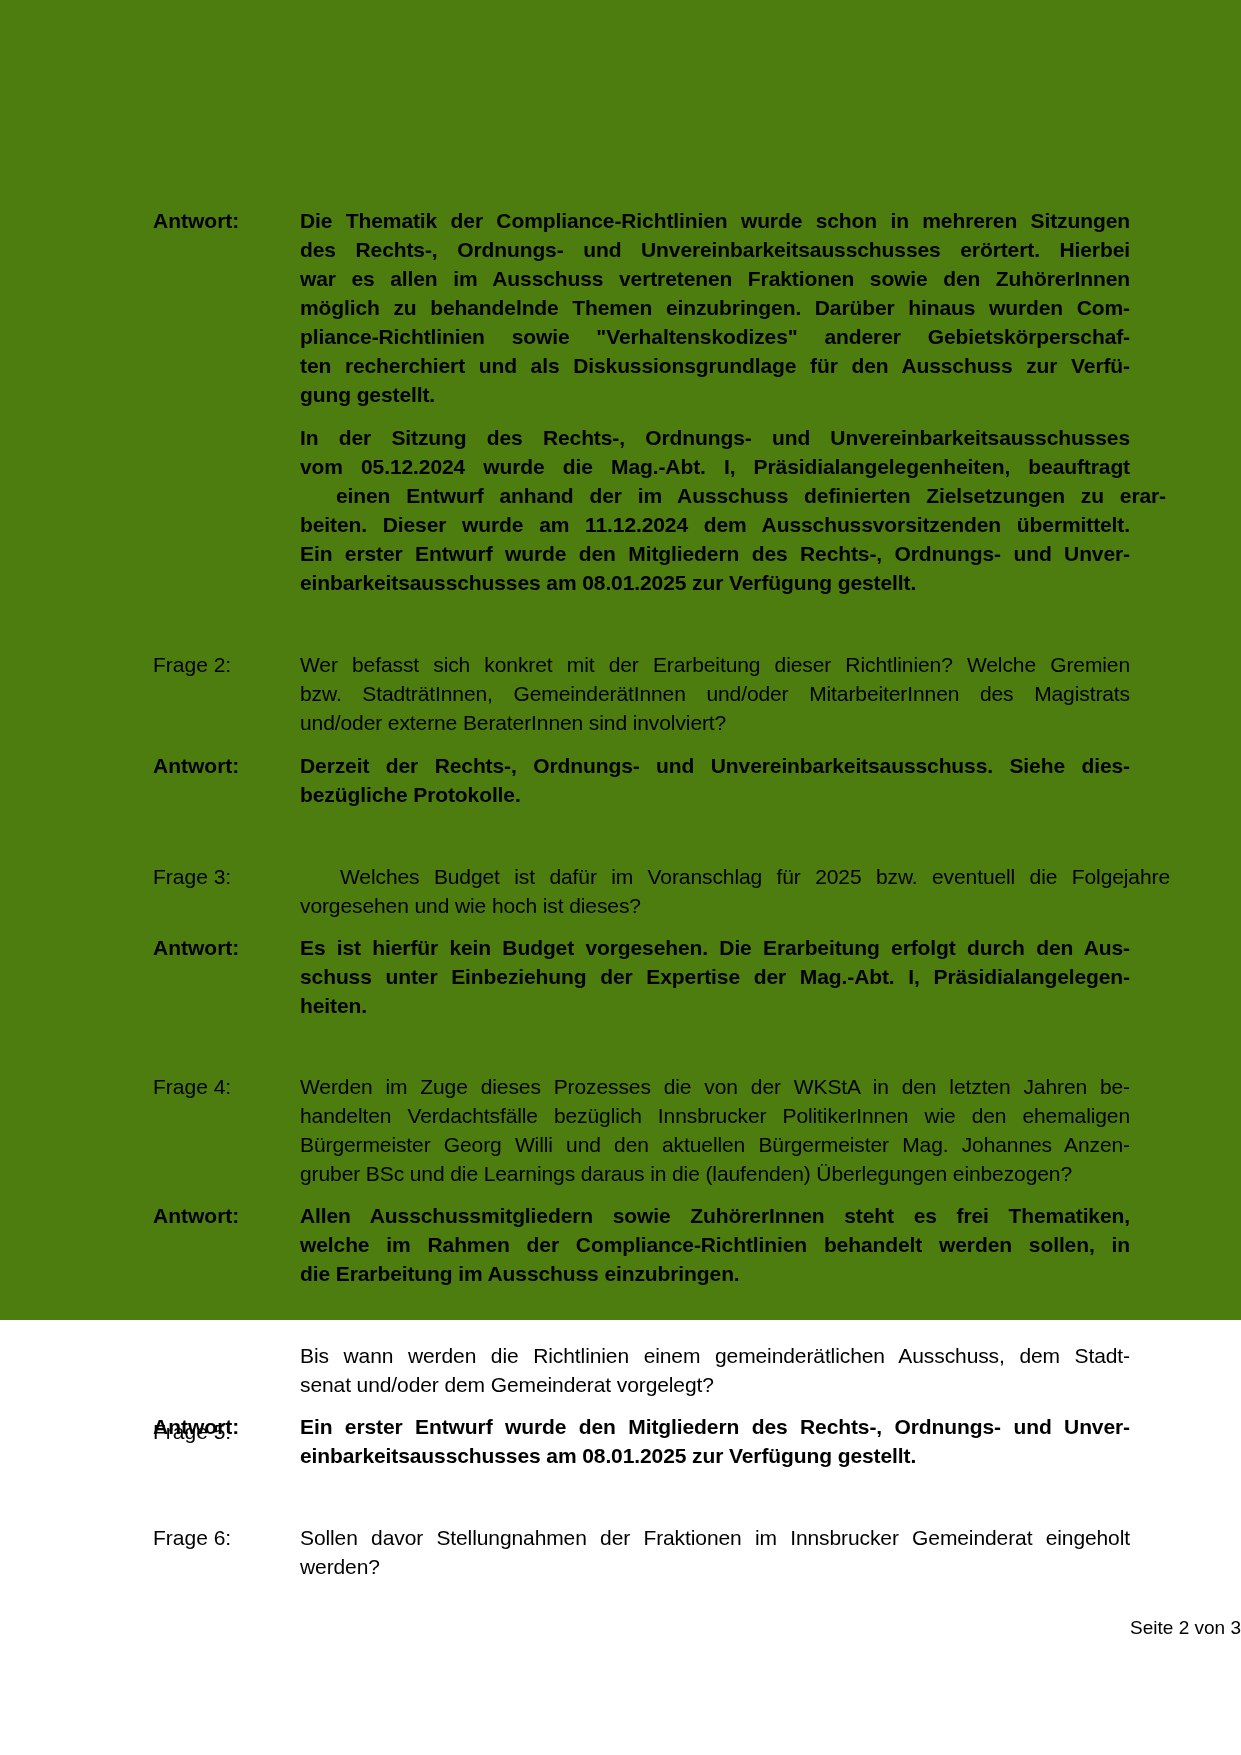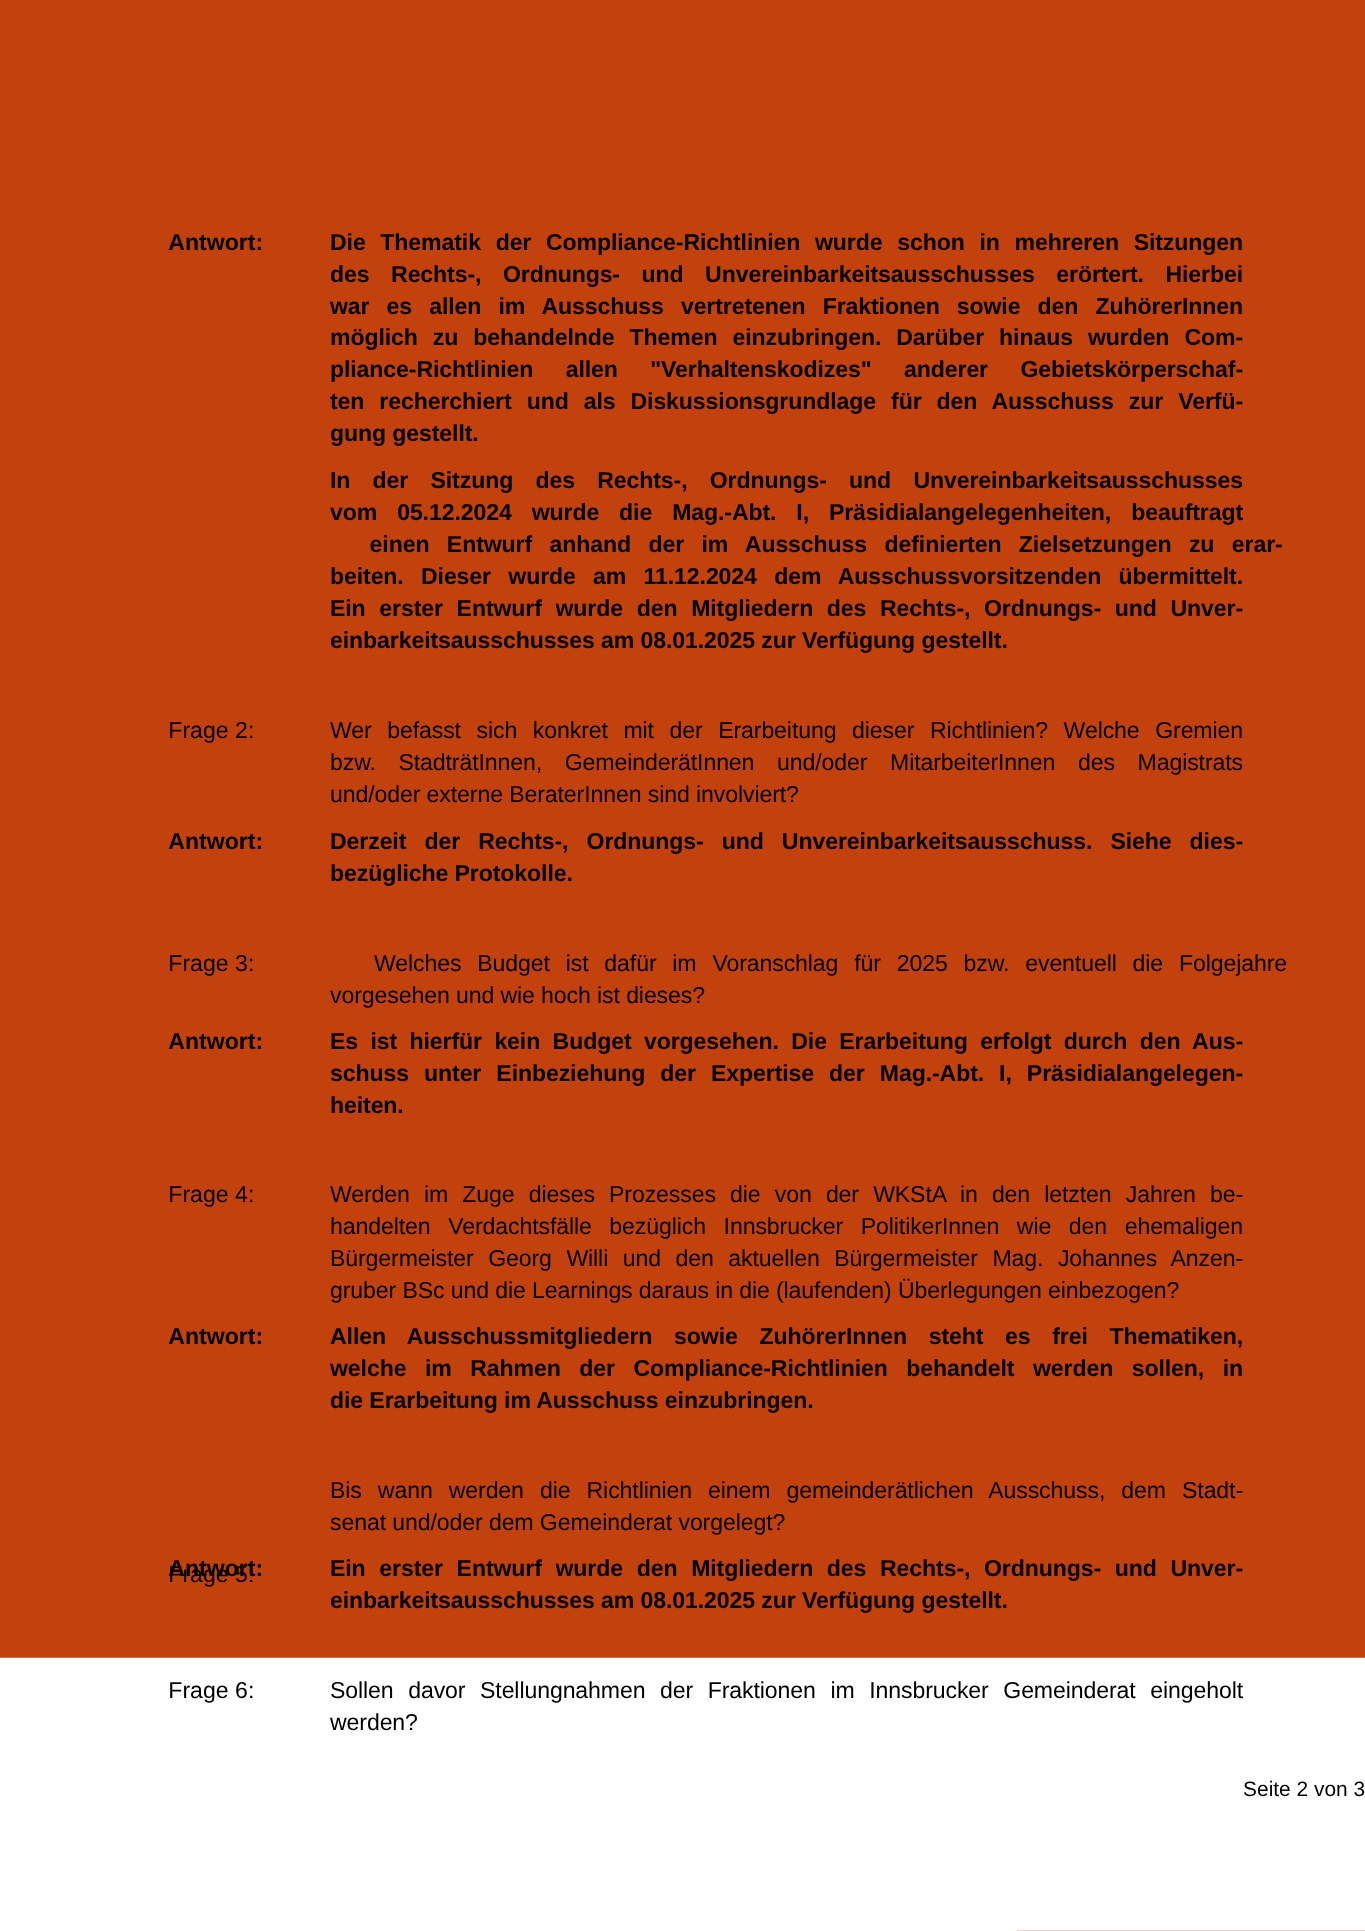--- a/index.html
+++ b/index.html
@@ -12,22 +12,22 @@
       height: 1755px;
       position: relative;
       overflow: hidden;
       font-family: "Liberation Sans", sans-serif;
       color: #000000;
     }
     .page {
       position: absolute;
       left: 0; top: 0;
       width: 1241px;
-      height: 1507px;
-      background: #c2410c;
+      height: 1320px;
+      background: #4d7c0f;
     }
     .line {
       position: absolute;
       font-size: 21px;
       line-height: 29px;
       white-space: nowrap;
       letter-spacing: -0.1px;
     }
     .label {
       position: absolute;
@@ -61,21 +61,21 @@
 <body>
 
 <div class="page">
 
   <div>
     <div class="label bold" style="top:206px;">Antwort:</div>
     <div class="line bold text-line" style="top:206px;">Die Thematik der Compliance-Richtlinien wurde schon in mehreren Sitzungen</div>
     <div class="line bold text-line" style="top:235px;">des Rechts-, Ordnungs- und Unvereinbarkeitsausschusses erörtert. Hierbei</div>
     <div class="line bold text-line" style="top:264px;">war es allen im Ausschuss vertretenen Fraktionen sowie den ZuhörerInnen</div>
     <div class="line bold text-line" style="top:293px;">möglich zu behandelnde Themen einzubringen. Darüber hinaus wurden Com-</div>
-    <div class="line bold text-line" style="top:322px;">pliance-Richtlinien allen "Verhaltenskodizes" anderer Gebietskörperschaf-</div>
+    <div class="line bold text-line" style="top:322px;">pliance-Richtlinien sowie "Verhaltenskodizes" anderer Gebietskörperschaf-</div>
     <div class="line bold text-line" style="top:351px;">ten recherchiert und als Diskussionsgrundlage für den Ausschuss zur Verfü-</div>
     <div class="line bold text-line last" style="top:380px;">gung gestellt.</div>
 
     <div class="line bold text-line" style="top:423px;">In der Sitzung des Rechts-, Ordnungs- und Unvereinbarkeitsausschusses</div>
     <div class="line bold text-line" style="top:452px;">vom 05.12.2024 wurde die Mag.-Abt. I, Präsidialangelegenheiten, beauftragt</div>
     <div class="line bold text-line" style="top:481px;margin-left:36px;">einen Entwurf anhand der im Ausschuss definierten Zielsetzungen zu erar-</div>
     <div class="line bold text-line" style="top:510px;">beiten. Dieser wurde am 11.12.2024 dem Ausschussvorsitzenden übermittelt.</div>
     <div class="line bold text-line" style="top:539px;">Ein erster Entwurf wurde den Mitgliedern des Rechts-, Ordnungs- und Unver-</div>
     <div class="line bold text-line last" style="top:568px;">einbarkeitsausschusses am 08.01.2025 zur Verfügung gestellt.</div>
   </div>

